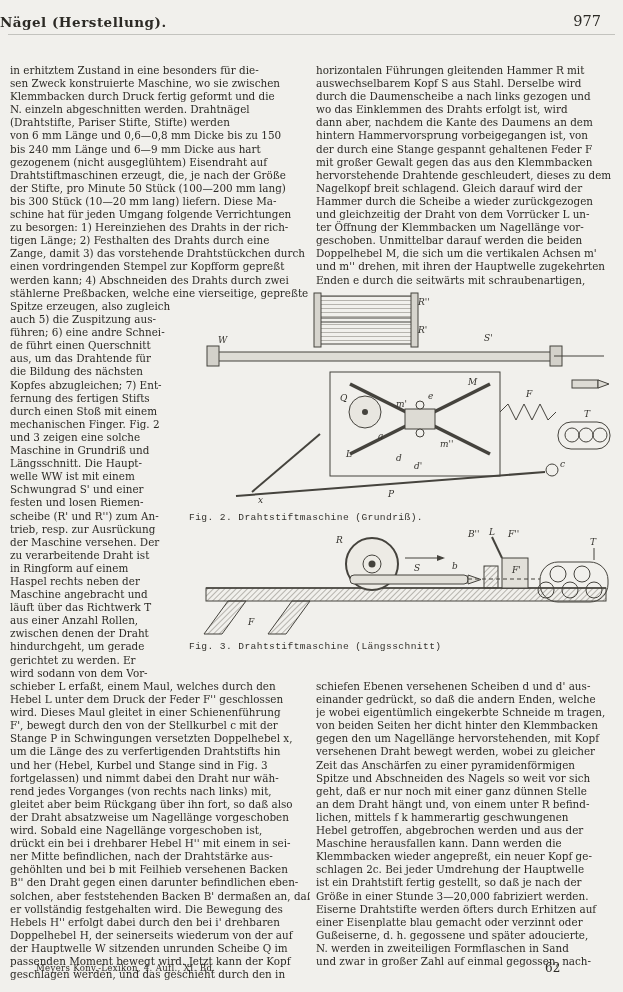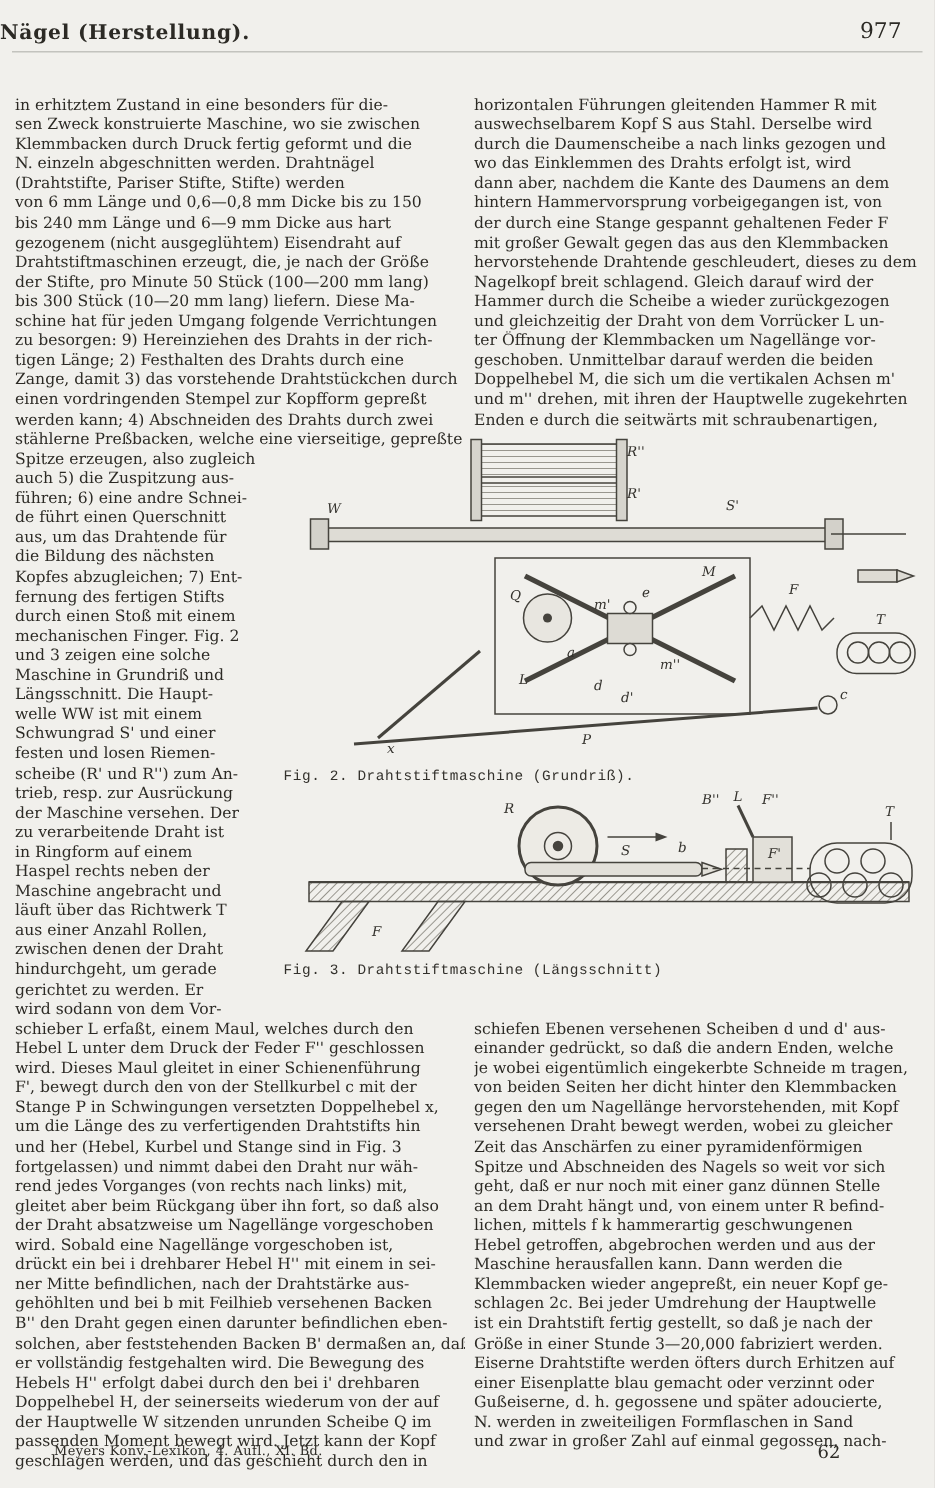--- a/index.html
+++ b/index.html
@@ -53,21 +53,21 @@
       <div class="tl">Klemmbacken durch Druck fertig geformt und die</div>
       <div class="tl">N. einzeln abgeschnitten werden.  Drahtnägel</div>
       <div class="tl">(Drahtstifte, Pariser Stifte, Stifte) werden</div>
       <div class="tl">von 6 mm Länge und 0,6—0,8 mm Dicke bis zu 150</div>
       <div class="tl">bis 240 mm Länge und 6—9 mm Dicke aus hart</div>
       <div class="tl">gezogenem (nicht ausgeglühtem) Eisendraht auf</div>
       <div class="tl">Drahtstiftmaschinen erzeugt, die, je nach der Größe</div>
       <div class="tl">der Stifte, pro Minute 50 Stück (100—200 mm lang)</div>
       <div class="tl">bis 300 Stück (10—20 mm lang) liefern.  Diese Ma-</div>
       <div class="tl">schine hat für jeden Umgang folgende Verrichtungen</div>
-      <div class="tl">zu besorgen: 9) Hereinziehen des Drahts in der rich-</div>
+      <div class="tl">zu besorgen: 1) Hereinziehen des Drahts in der rich-</div>
       <div class="tl">tigen Länge; 2) Festhalten des Drahts durch eine</div>
       <div class="tl">Zange, damit 3) das vorstehende Drahtstückchen durch</div>
       <div class="tl">einen vordringenden Stempel zur Kopfform gepreßt</div>
       <div class="tl">werden kann; 4) Abschneiden des Drahts durch zwei</div>
       <div class="tl">stählerne Preßbacken, welche eine vierseitige, gepreßte</div>
     </div>
   <div class="col" id="left-narrow">
       <div class="tl">Spitze erzeugen, also zugleich</div>
       <div class="tl">auch 5) die Zuspitzung aus-</div>
       <div class="tl">führen; 6) eine andre Schnei-</div>

